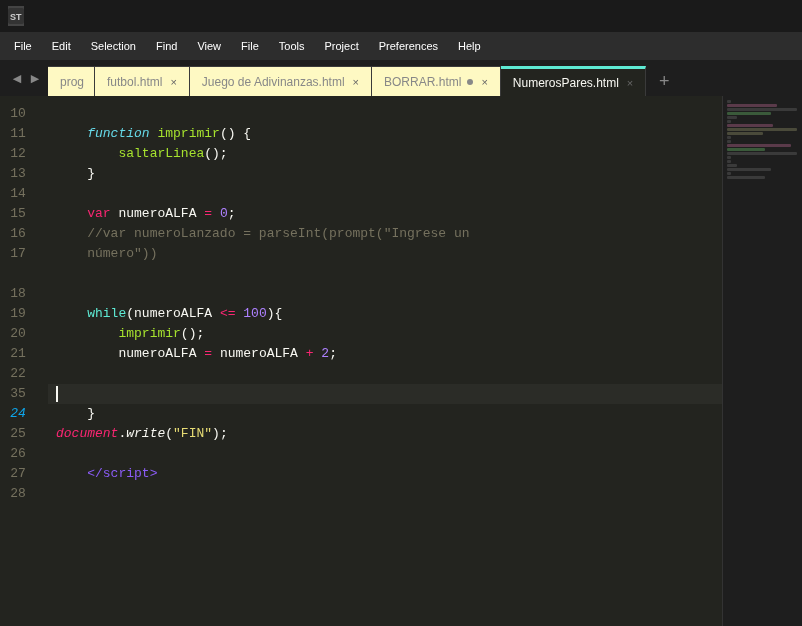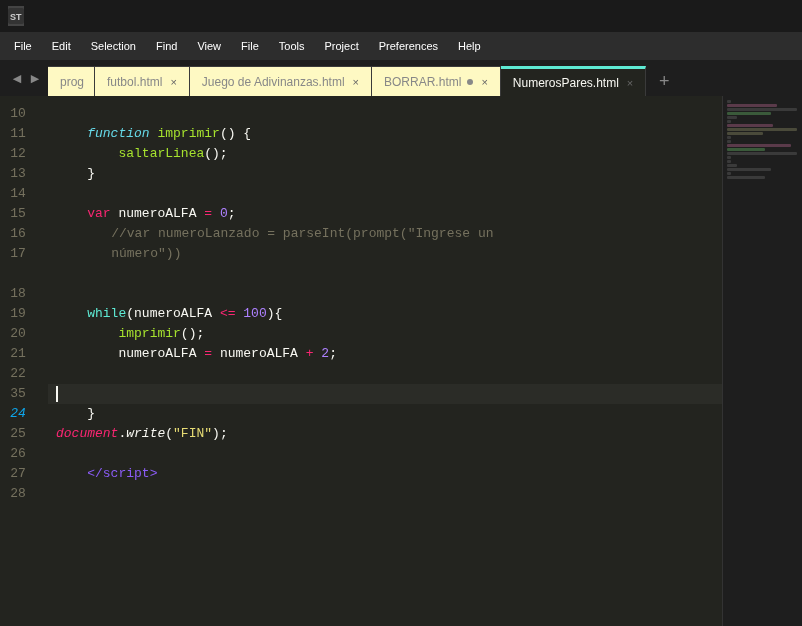--- a/index.html
+++ b/index.html
@@ -240,21 +240,21 @@
     
     .kw-function { color: #66d9e8; font-style: italic; }
     .kw-var { color: #f92672; }
     .kw-while { color: #5eead4; }
     .fn-name { color: #a6e22e; }
     .obj { color: #f92672; font-style: italic; }
     .method { color: #f8f8f2; font-style: italic; }
     .str { color: #e6db74; }
     .num { color: #ae81ff; }
     .op { color: #f92672; }
-    .comment { color: #75715e; margin-left: 24px; }
+    .comment { color: #75715e; }
     .tag { color: #8b5cf6; }
     .brace { color: #f8f8f2; }
     .plain { color: #f8f8f2; }
     .paren { color: #f8f8f2; }
     .semi { color: #f8f8f2; }
   </style>
 </head>
 <body>
 
 <div id="title-bar">

